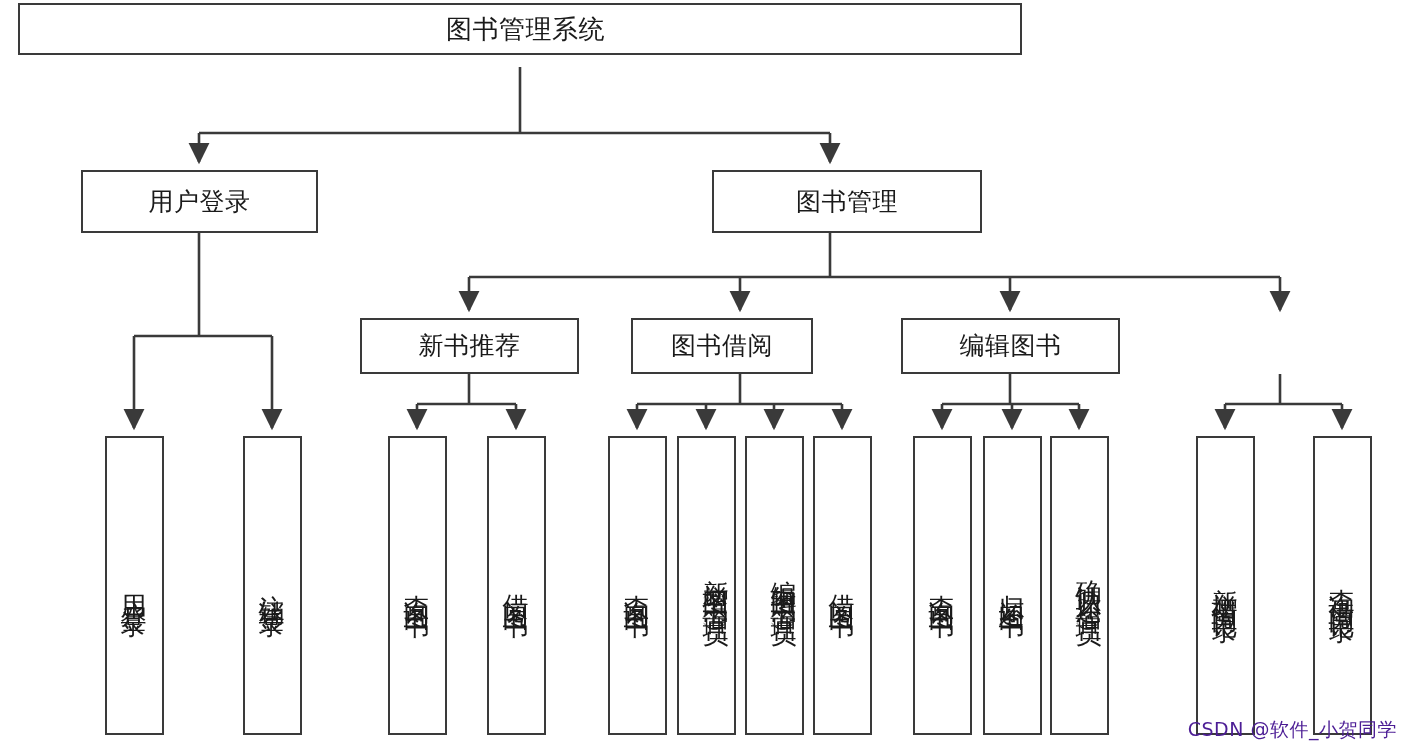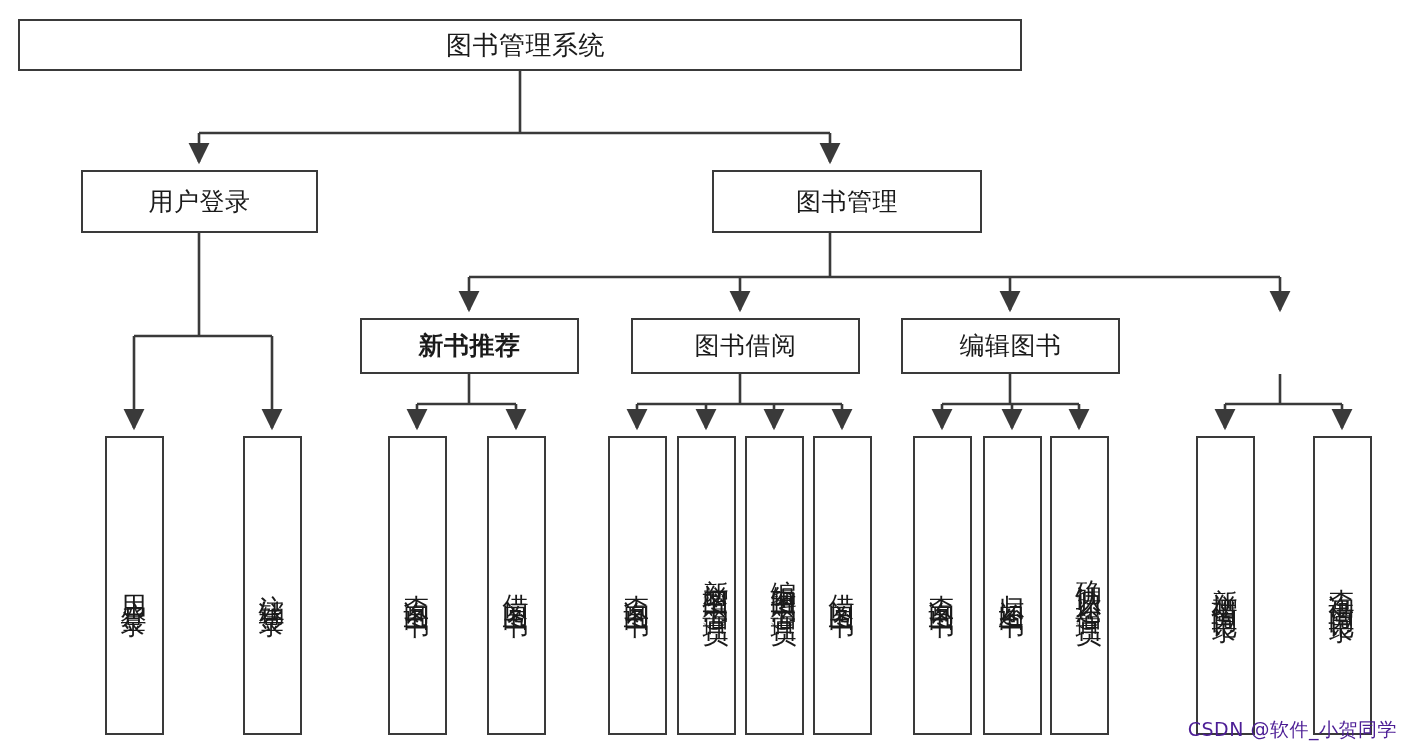--- a/index.html
+++ b/index.html
@@ -122,35 +122,35 @@
       <path d="M1012,404 L1012,428" marker-end="url(#arrowhead)"></path>
       <path d="M1079,404 L1079,428" marker-end="url(#arrowhead)"></path>
 
       <path d="M1280,374 L1280,404"></path>
       <path d="M1225,404 L1342,404"></path>
       <path d="M1225,404 L1225,428" marker-end="url(#arrowhead)"></path>
       <path d="M1342,404 L1342,428" marker-end="url(#arrowhead)"></path>
     </g>
   </svg>
 
-  <div class="node horiz root" style="left:18px; top:19px; width:1004px; height:52px;padding-left:11px;">
+  <div class="node horiz root" style="left:18px; top:3px; width:1004px; height:52px;padding-left:11px;">
     <span>图书管理系统</span>
   </div>
 
   <div class="node horiz" style="left:81px; top:170px; width:237px; height:63px;">
     <span>用户登录</span>
   </div>
   <div class="node horiz" style="left:712px; top:170px; width:270px; height:63px;">
     <span>图书管理</span>
   </div>
 
-  <div class="node horiz" style="left:360px; top:318px; width:219px; height:56px;font-weight:bold;">
+  <div class="node horiz" style="left:360px; top:318px; width:219px; height:56px;">
     <span>新书推荐</span>
   </div>
-  <div class="node horiz" style="left:631px; top:318px; width:229px; height:56px;">
+  <div class="node horiz" style="left:631px; top:318px; width:182px; height:56px;">
     <span>图书借阅</span>
   </div>
   <div class="node horiz" style="left:901px; top:318px; width:219px; height:56px;">
     <span>编辑图书</span>
   </div>
 
   <div class="node vert centered" style="left:105px; top:436px; width:59px; height:299px;">
     <span class="vtext">用户登录</span>
   </div>
   <div class="node vert centered" style="left:243px; top:436px; width:59px; height:299px;">

